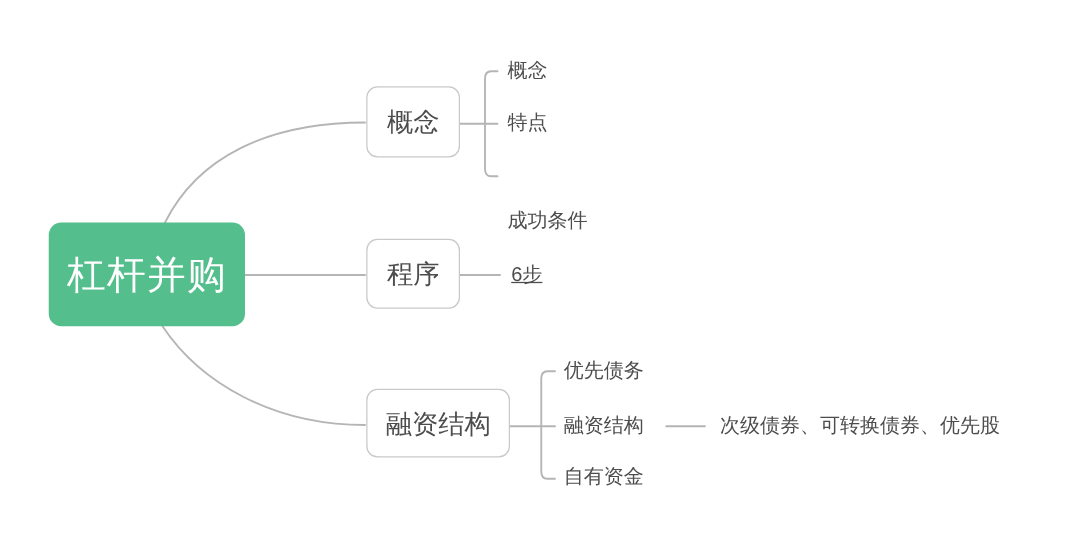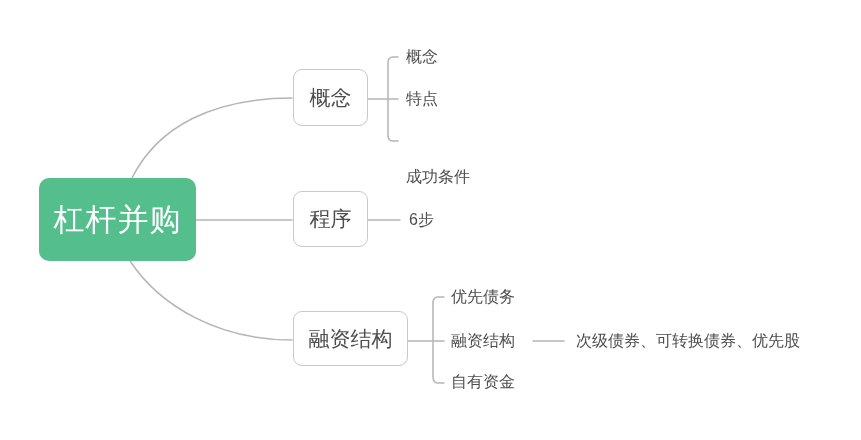--- a/index.html
+++ b/index.html
@@ -56,21 +56,21 @@
   .leaf{
     position:absolute;
     transform:translateY(-50%);
     font-size:16px;
     color:var(--leaf-text);
     white-space:nowrap;
   }
   .leaf-c0{left:406px;top:57px;}
   .leaf-c1{left:406px;top:99px;text-align:right;}
   .leaf-c2{left:406px;top:141px;margin-top:36px;}
-  .leaf-p0{left:409px;top:220px;}
+  .leaf-p0{left:409px;top:220px;text-decoration:underline;}
   .leaf-f0{left:451px;top:297px;}
   .leaf-f1{left:451px;top:341px;}
   .leaf-f2{left:451px;top:382px;}
   .leaf-f1-0{left:576px;top:341px;text-align:center;}
 </style>
 </head>
 <body>
 
 <div class="canvas">
 

